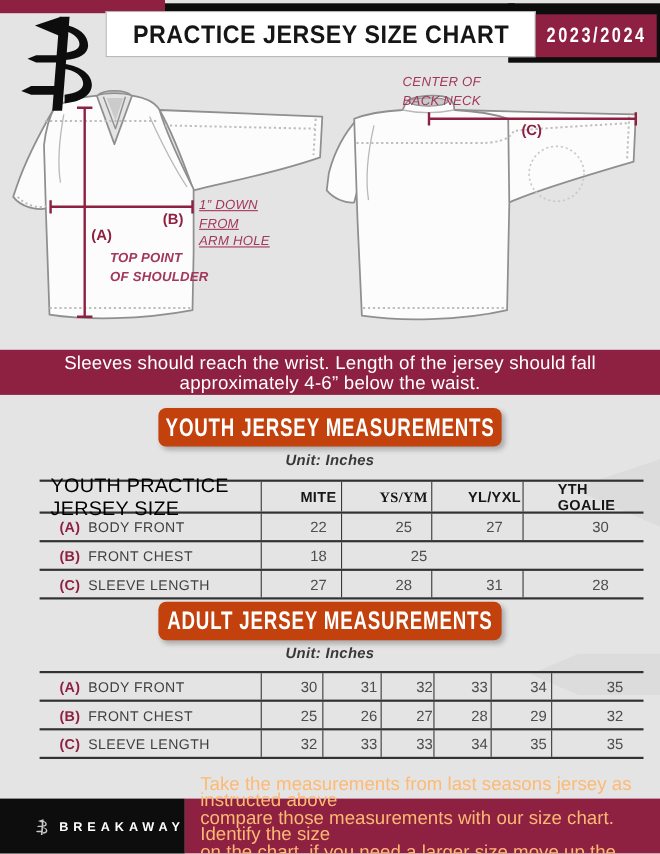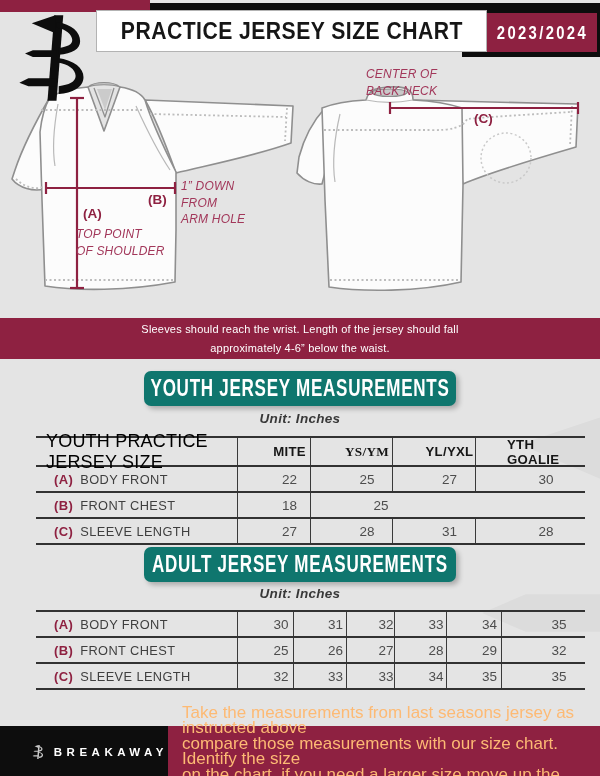--- a/index.html
+++ b/index.html
@@ -44,25 +44,25 @@
   .meas-note {
     font-style:italic; font-size:12px; line-height:16.5px; color:#a2375a;
     white-space:pre-line; z-index:2; letter-spacing:.2px;
   }
 
   
   .notice {
     left:0; top:318px; width:600px; height:41px; background:#8e2141; z-index:2;
     display:flex; align-items:center; justify-content:center; text-align:center;
   }
-  .notice div { color:#fff; font-size:11px; line-height:19px; white-space:pre-line; letter-spacing:.2px; }
+  .notice div { color:#fff; font-size:17px; line-height:19px; white-space:pre-line; letter-spacing:.2px; }
 
   
   .section-banner {
-    left:144px; width:312px; height:35px; background:#0f766e; border-radius:7px; z-index:2;
+    left:144px; width:312px; height:35px; background:#c2410c; border-radius:7px; z-index:2;
     box-shadow:3px 3px 5px rgba(0,0,0,.25);
     display:flex; align-items:center; justify-content:center;
   }
   .section-banner span {
     display:inline-block; transform:scaleX(.74);
     color:#fff; font-weight:bold; font-size:23px; letter-spacing:1px; white-space:nowrap;
   }
   .unit-line {
     left:0; width:600px; text-align:center; z-index:2;
     font-style:italic; font-weight:bold; font-size:13.5px; color:#383838; letter-spacing:.3px;
@@ -174,24 +174,24 @@
     <line x1="46" y1="188" x2="175" y2="188"></line>
     <line x1="46" y1="182" x2="46" y2="194"></line>
     <line x1="175" y1="182" x2="175" y2="194"></line>
     <line x1="390" y1="108" x2="578" y2="108"></line>
     <line x1="390" y1="102" x2="390" y2="114"></line>
     <line x1="578" y1="102" x2="578" y2="114"></line>
   </g>
 </svg>
 
 <div class="abs meas-key" style="left:83px;  top:206px;">(A)</div>
-<div class="abs meas-note" style="left:76px;  top:226px;">TOP POINT
+<div class="abs meas-note" style="left:100px;  top:226px;font-weight:bold;">TOP POINT
 OF SHOULDER</div>
 <div class="abs meas-key" style="left:148px; top:192px;">(B)</div>
-<div class="abs meas-note" style="left:181px; top:178px;">1” DOWN
+<div class="abs meas-note" style="left:181px; top:178px;text-decoration:underline;">1” DOWN
 FROM
 ARM HOLE</div>
 <div class="abs meas-note" style="left:366px; top:66px;">CENTER OF
 BACK NECK</div>
 <div class="abs meas-key" style="left:474px; top:111px;">(C)</div>
 
 <div class="abs notice">
   <div>Sleeves should reach the wrist. Length of the jersey should fall
 approximately 4-6” below the waist.</div>
 </div>

